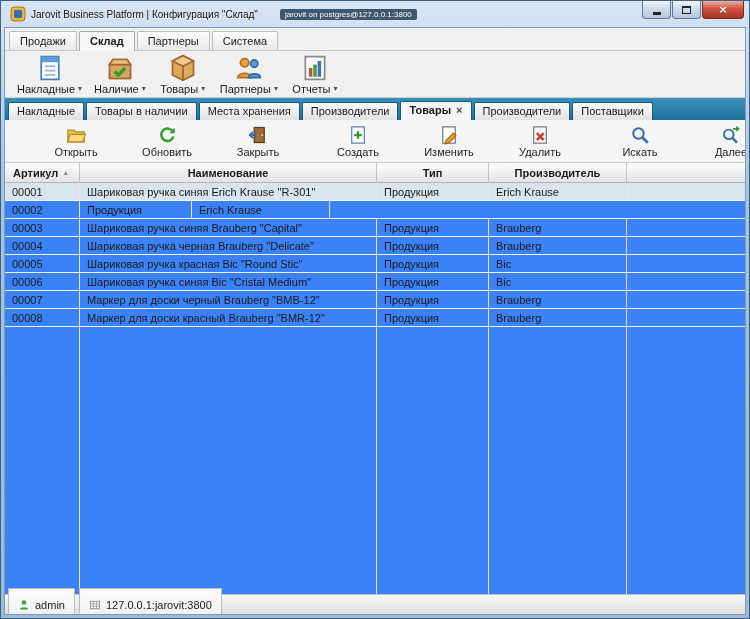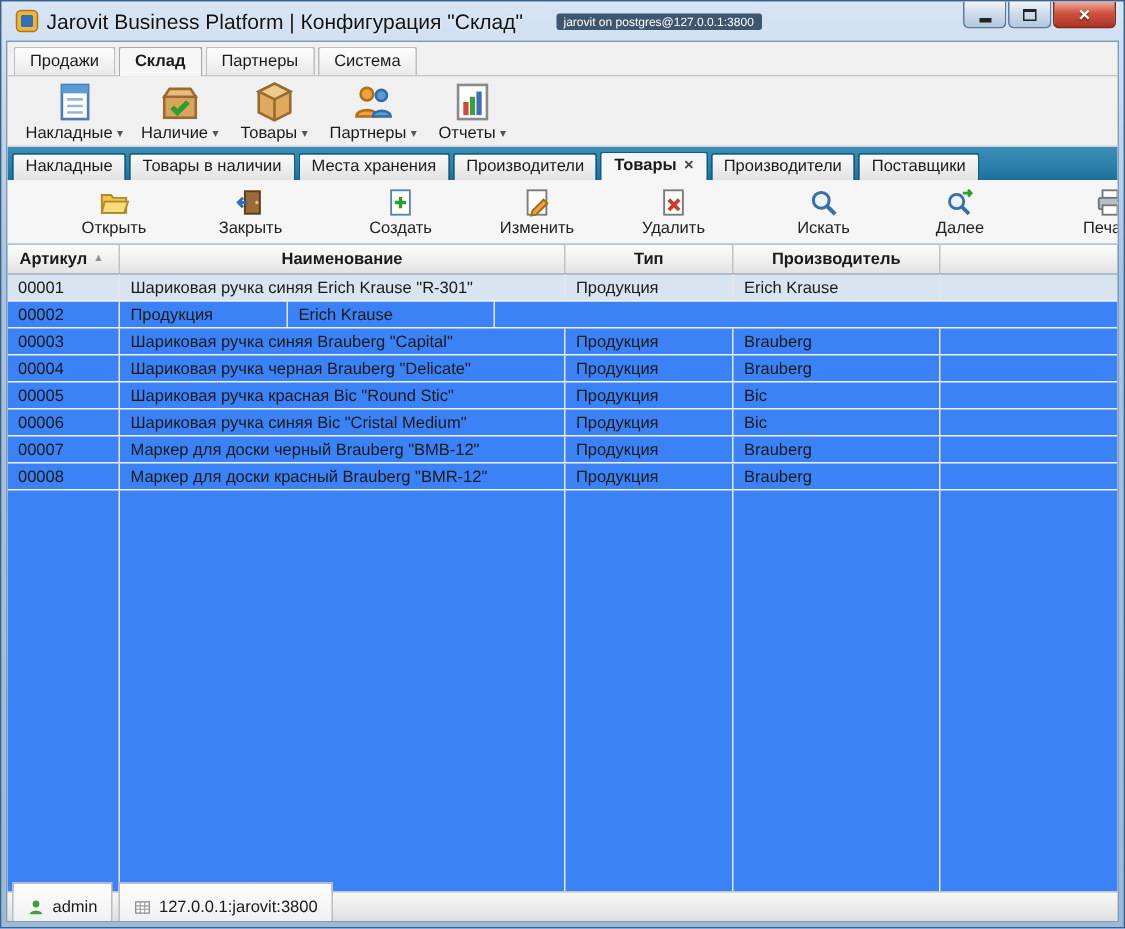--- a/index.html
+++ b/index.html
@@ -12,21 +12,21 @@
   .window {
     width: 750px; height: 619px;
     border: 1px solid #39618c;
     background: linear-gradient(180deg, #d7e5f4, #a9c4de 30%, #9cb9d6);
     display: flex; flex-direction: column;
     padding: 0 3px 3px;
   }
   
   .titlebar { height: 26px; display: flex; align-items: center; padding: 0 2px 0 6px; position: relative; }
   .titlebar .ic { margin-right: 5px; }
-  .title-text { font-size: 14px; color: #111; text-shadow: 0 1px 1px rgba(255,255,255,.7); white-space: nowrap; }
+  .title-text { font-size: 10px; color: #111; text-shadow: 0 1px 1px rgba(255,255,255,.7); white-space: nowrap; }
   .title-center {
     margin-left: 22px; font-size: 8px; color: #fff;
     background: rgba(35,62,88,.85); padding: 1px 5px; border-radius: 2px; white-space: nowrap;
   }
   .win-controls { margin-left: auto; display: flex; align-self: flex-start; }
   .win-btn {
     height: 18px; display: flex; align-items: center; justify-content: center;
     border: 1px solid #5c7a96; border-top: none; border-radius: 0 0 4px 4px;
     background: linear-gradient(180deg, #f2f6fa, #cfdceb 45%, #b4c8dd);
     margin-left: 1px; cursor: default;
@@ -239,20 +239,29 @@
             <svg viewBox="0 0 16 16" width="20" height="20" aria-hidden="true">
               <path d="M1.5 4h5l1 1.5h7v8h-13z" fill="#f2c14e" stroke="#b08a28"></path>
               <path d="M3 7.5h12.5l-2 6H1.5z" fill="#fada7a" stroke="#b08a28"></path>
             </svg>
           </span>
           <span class="tlabel">Открыть</span>
         </div>
         <div class="tbtn">
           <span class="ic">
             <svg viewBox="0 0 16 16" width="20" height="20" aria-hidden="true">
+              <path d="M12.8 5.5A5 5 0 1 0 13.2 9.2" fill="none" stroke="#2fa12f" stroke-width="2"></path>
+              <path d="M14.2 2.2v4.4h-4.4z" fill="#2fa12f"></path>
+            </svg>
+          </span>
+          <span class="tlabel">Обновить</span>
+        </div>
+        <div class="tbtn">
+          <span class="ic">
+            <svg viewBox="0 0 16 16" width="20" height="20" aria-hidden="true">
               <rect x="5" y="2" width="8" height="12" fill="#9a6b3a" stroke="#5d3b18"></rect>
               <circle cx="11.4" cy="8" r="0.9" fill="#f2c14e"></circle>
               <path d="M1.5 8h5M4 5.5L1.5 8 4 10.5" stroke="#2f6fb2" stroke-width="1.6" fill="none"></path>
             </svg>
           </span>
           <span class="tlabel">Закрыть</span>
         </div>
         <div class="tsep"></div>
         <div class="tbtn">
           <span class="ic">

